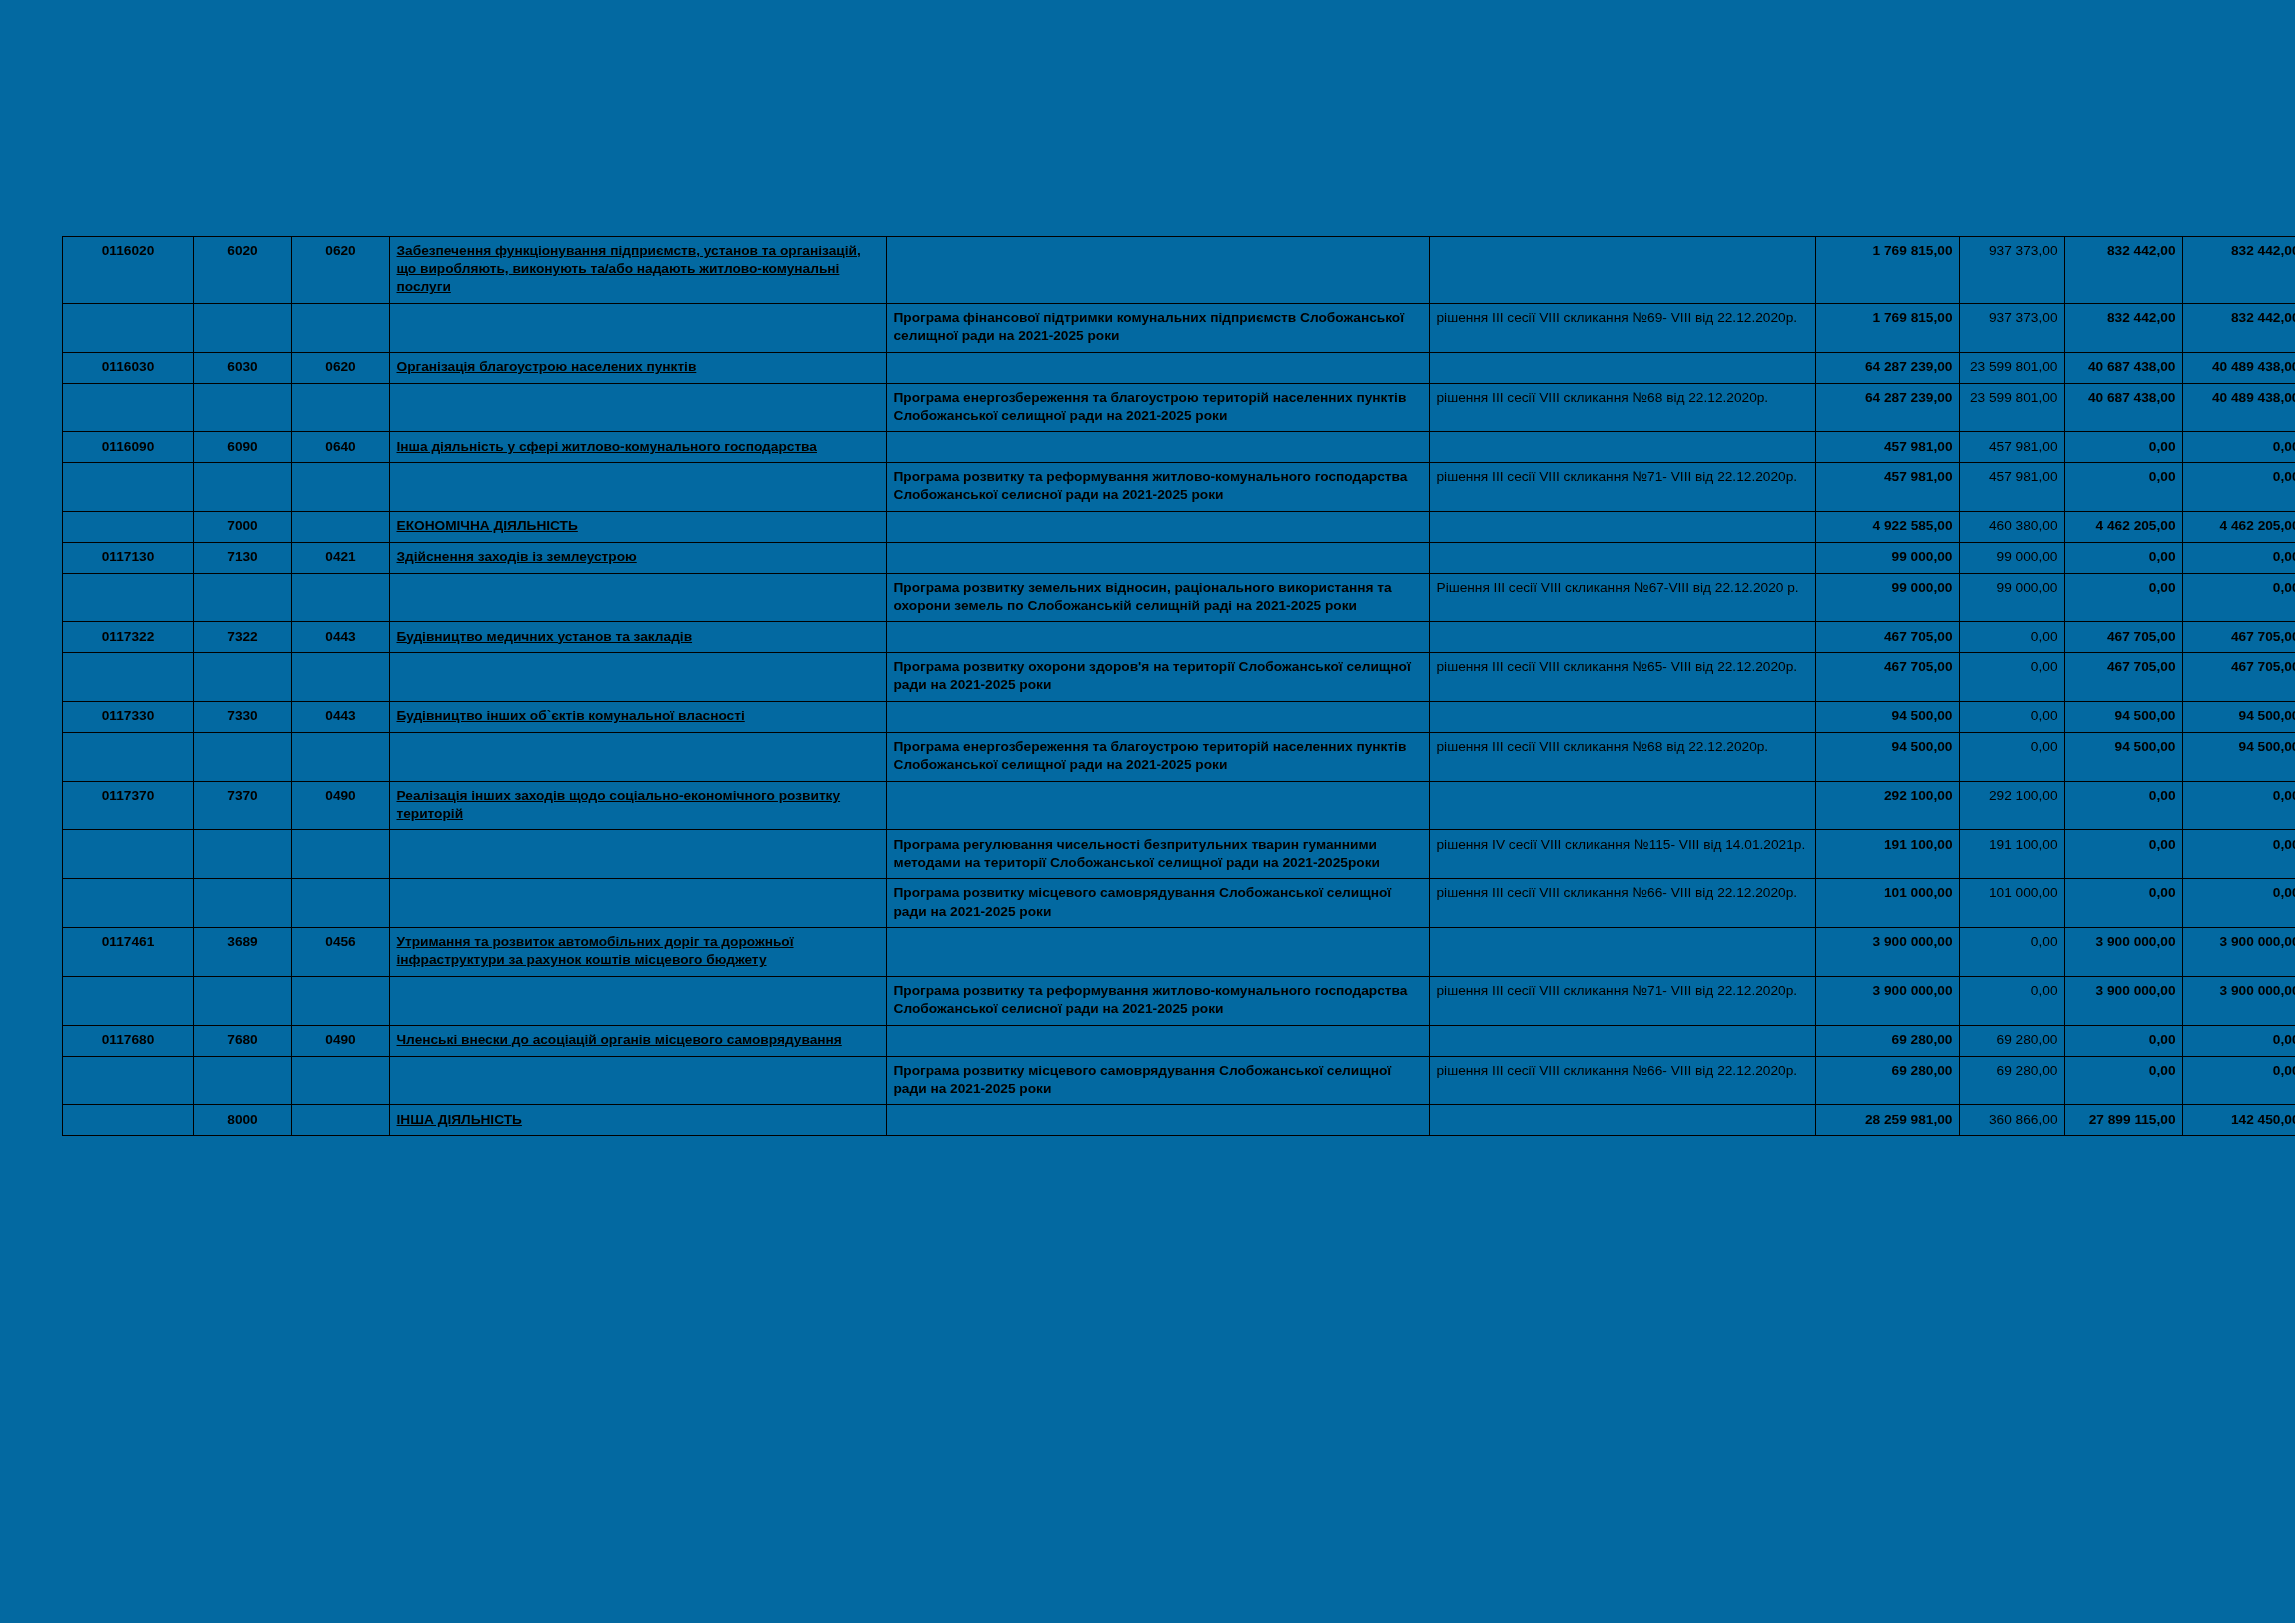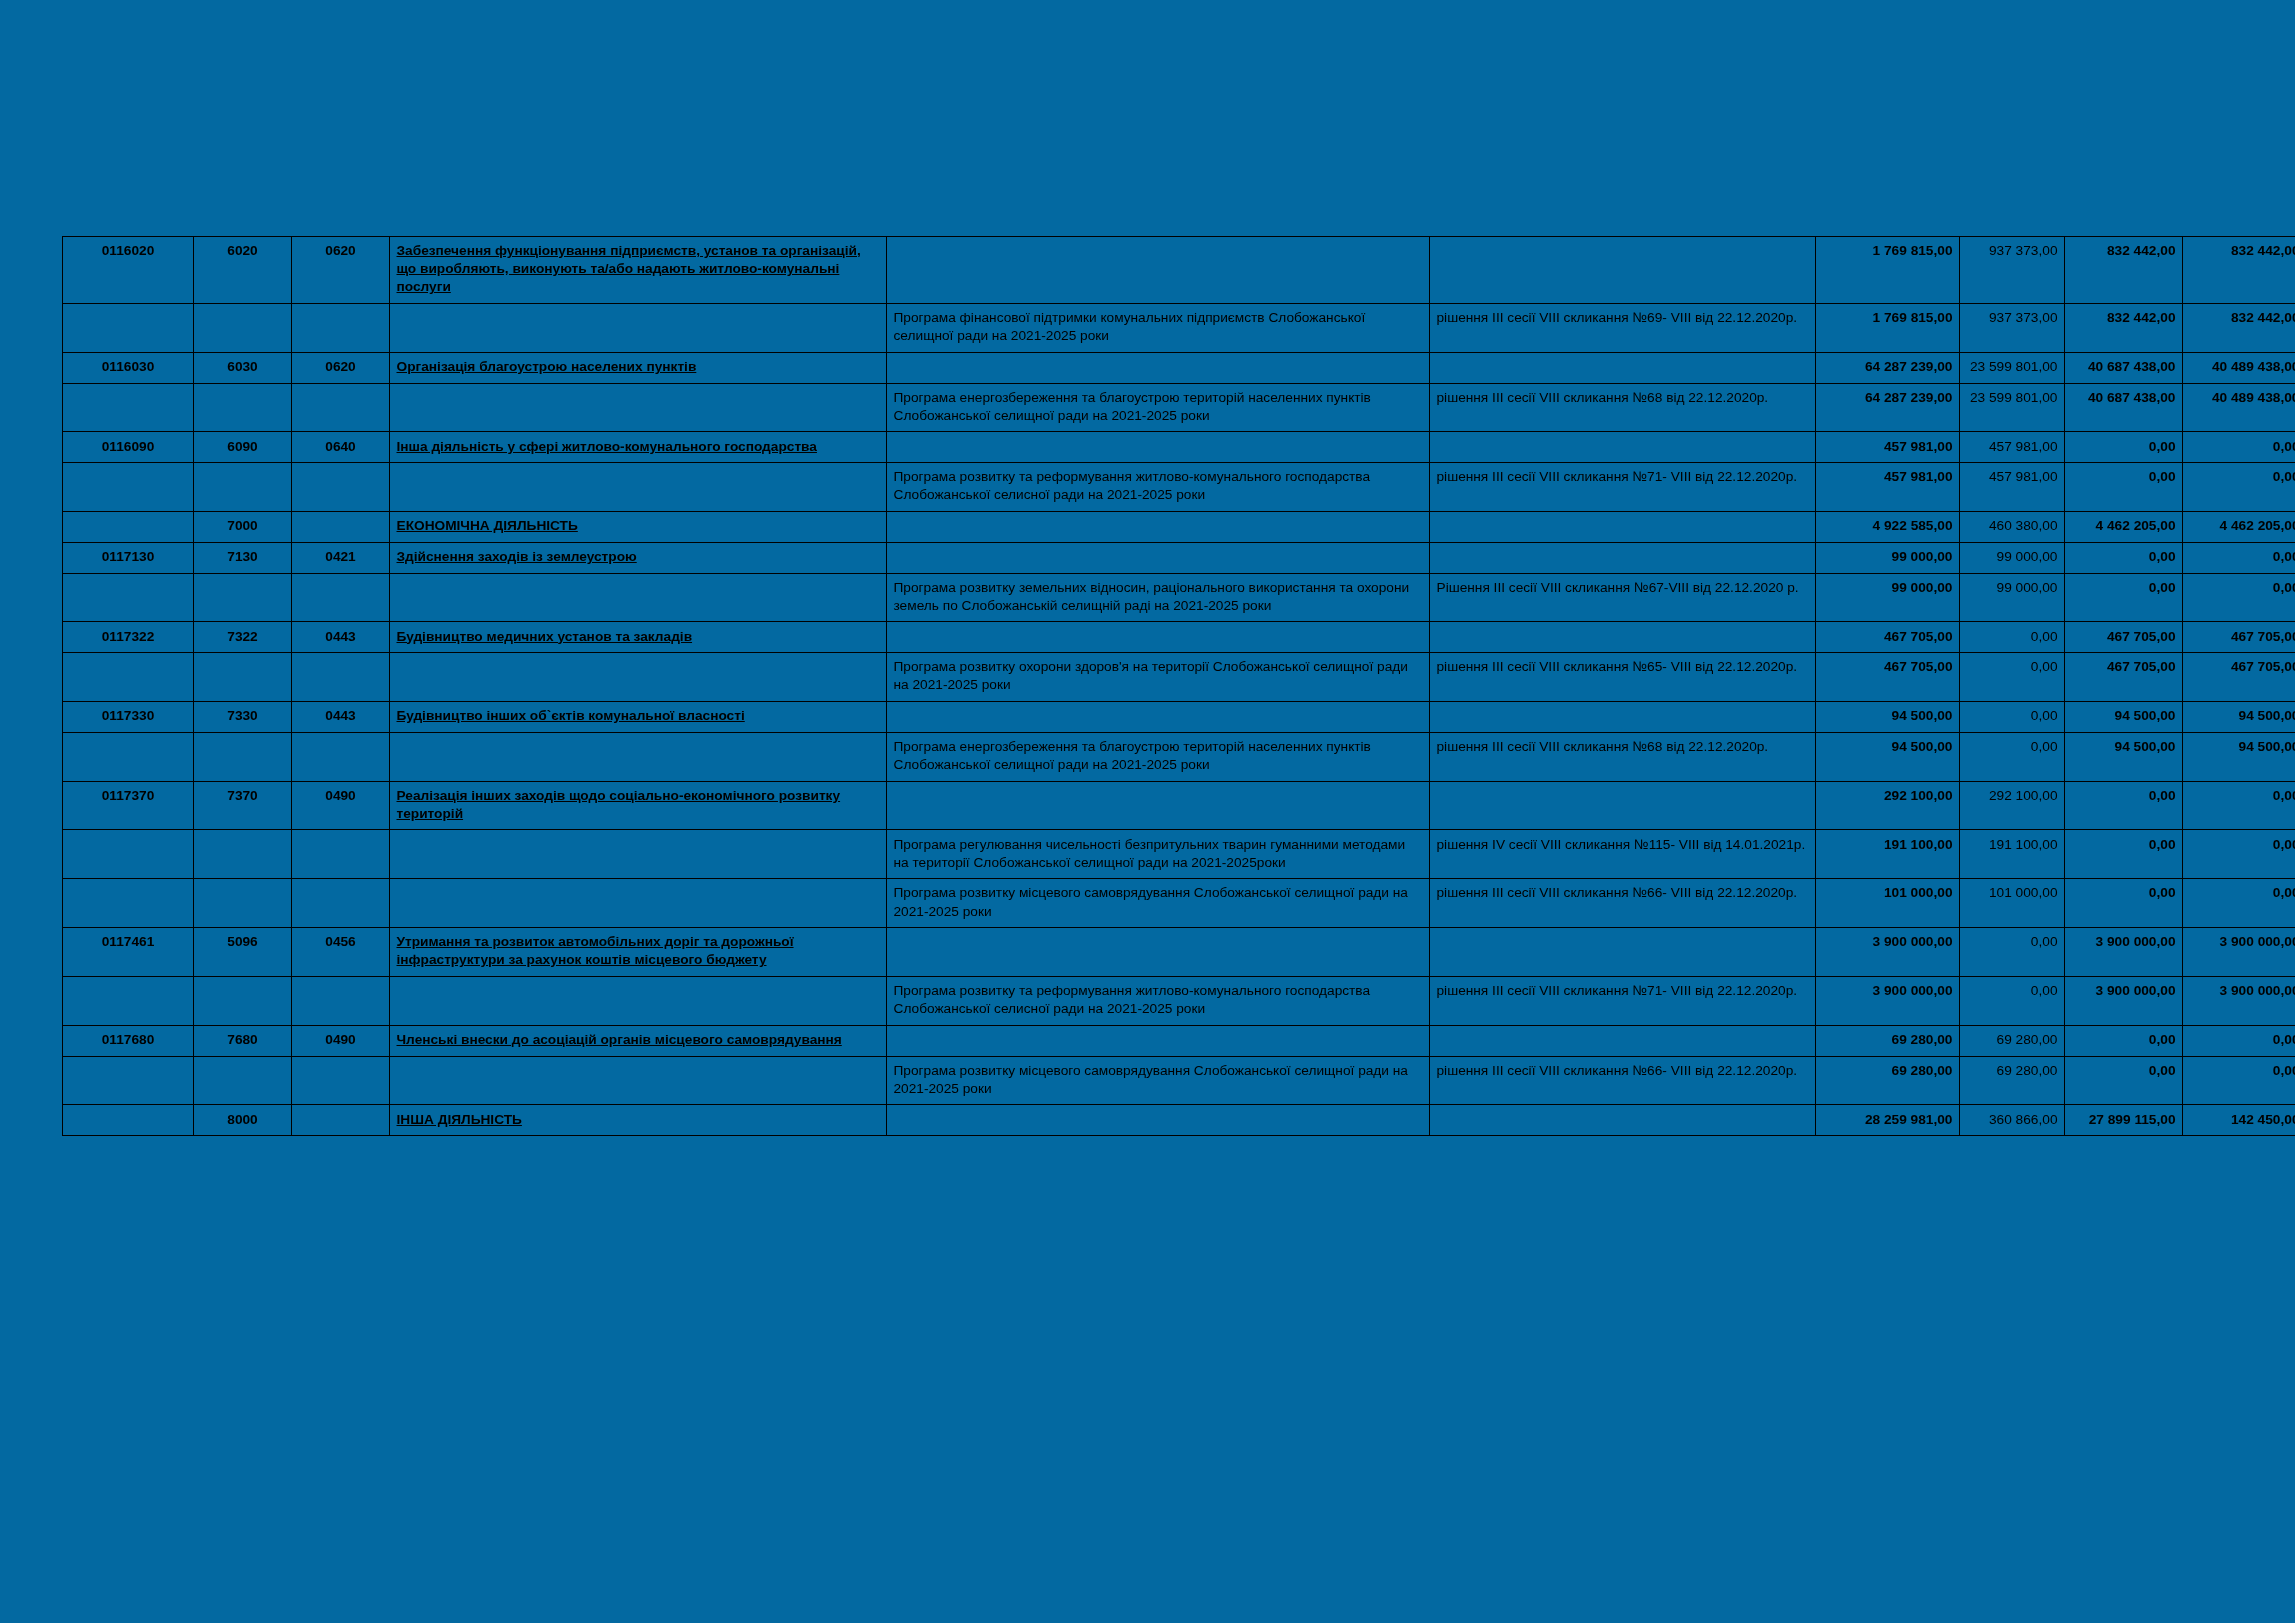--- a/index.html
+++ b/index.html
@@ -50,21 +50,21 @@
   col.c-v1    { width: 144px; }
   col.c-v2    { width: 105px; }
   col.c-v3    { width: 118px; }
   col.c-v4    { width: 124px; }
   .num { text-align: right; white-space: nowrap; }
   .upper { font-weight: bold; }
   .cellnum { font-weight: bold; font-size: 13px; }
   .cellnum-plain { font-size: 13px; }
   td.codecell { text-align: center; font-weight: bold; font-size: 13.7px; padding-top: 6.5px; }
   td.namecell { font-weight: bold; font-size: 13.7px; text-decoration: underline; }
-  td.progcell { font-size: 13.7px; font-weight: normal; }
+  td.progcell { font-size: 13.7px; font-weight: bold; }
   td.doccell { font-size: 13.7px; font-weight: normal; margin-top: 28px; }
 </style>
 </head>
 <body>
 
 <div class="page">
   <div class="table-wrap">
     <table class="budget">
       <colgroup>
         <col class="c-kpk">
@@ -266,21 +266,21 @@
             <td class="namecell"></td>
             <td class="progcell">Програма розвитку місцевого самоврядування Слобожанської селищної ради на 2021-2025 роки</td>
             <td class="doccell">рішення ІІІ сесії VIII скликання №66- VIII від 22.12.2020р.</td>
             <td class="num cellnum">101 000,00</td>
             <td class="num cellnum-plain">101 000,00</td>
             <td class="num cellnum">0,00</td>
             <td class="num cellnum">0,00</td>
           </tr>
           <tr>
             <td class="codecell">0117461</td>
-            <td class="codecell">5096</td>
+            <td class="codecell">3689</td>
             <td class="codecell">0456</td>
             <td class="namecell">Утримання та розвиток автомобільних доріг та дорожньої інфраструктури за рахунок коштів місцевого бюджету</td>
             <td class="progcell"></td>
             <td class="doccell"></td>
             <td class="num cellnum">3 900 000,00</td>
             <td class="num cellnum-plain">0,00</td>
             <td class="num cellnum">3 900 000,00</td>
             <td class="num cellnum">3 900 000,00</td>
           </tr>
           <tr>

